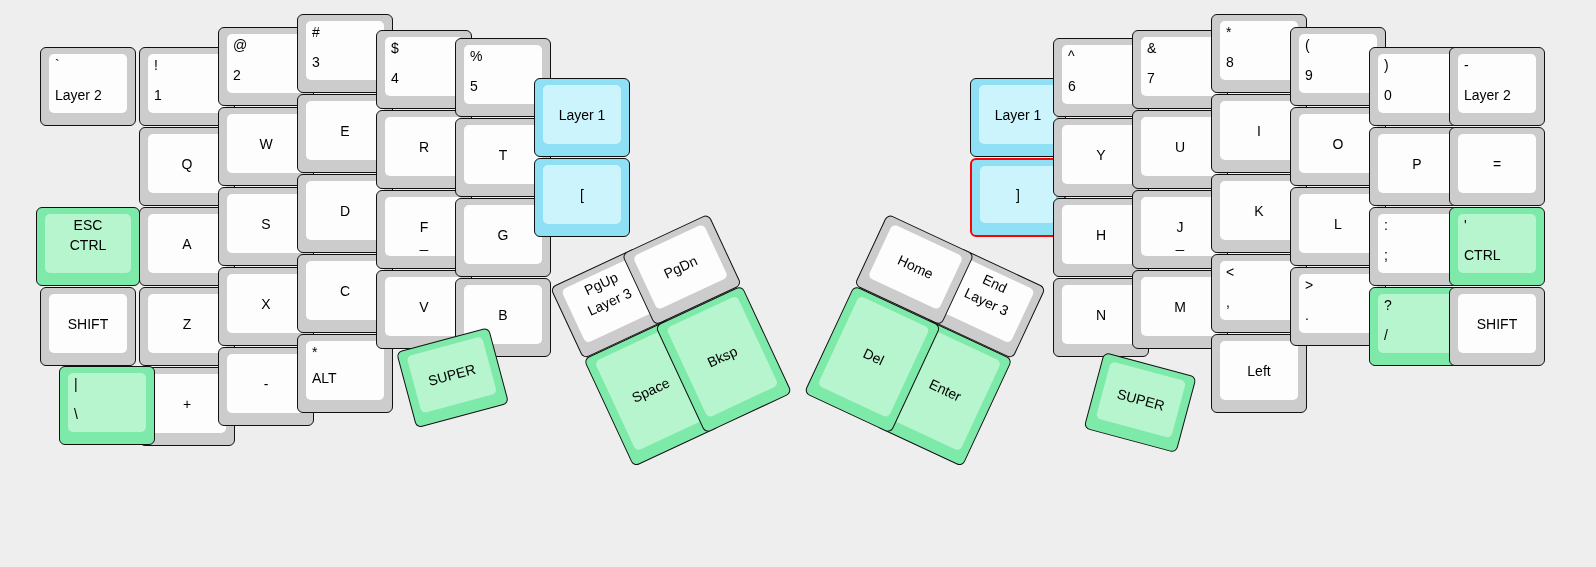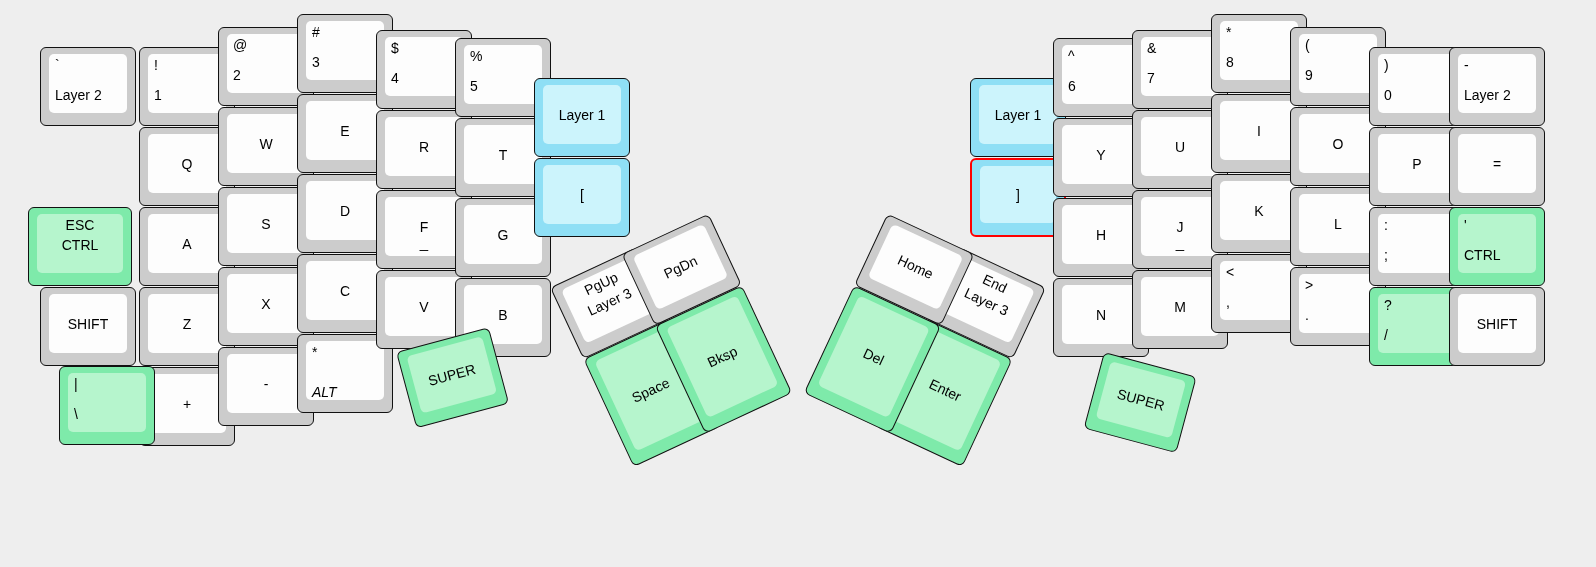--- a/index.html
+++ b/index.html
@@ -53,21 +53,21 @@
 </head>
 <body style="background: rgb(238, 238, 238);">
 
 <div id="stage">
     <div class="key" style="left: 40px; top: 47px; width: 96px; height: 79px;">
       <div class="cap">
         <span class="lg tl">`</span>
         <span class="lg bl" style="bottom: auto; top: 34px;">Layer 2</span>
       </div>
     </div>
-    <div class="key green" style="left: 28px; top: 207px; width: 104px; height: 79px;">
+    <div class="key green" style="left: 36px; top: 207px; width: 104px; height: 79px;">
       <div class="cap">
         <span class="lg tc">ESC</span>
         <span class="lg tc" style="top: 24px;">CTRL</span>
       </div>
     </div>
     <div class="key" style="left: 40px; top: 287px; width: 96px; height: 79px;">
       <div class="cap">
         <span class="lg ctr">SHIFT</span>
       </div>
     </div>
@@ -140,21 +140,21 @@
       </div>
     </div>
     <div class="key" style="left: 297px; top: 254px; width: 96px; height: 79px;">
       <div class="cap">
         <span class="lg ctr">C</span>
       </div>
     </div>
     <div class="key" style="left: 297px; top: 334px; width: 96px; height: 79px;">
       <div class="cap">
         <span class="lg tl">*</span>
-        <span class="lg bl" style="bottom: auto; top: 44px; font-style: italic;">ALT</span>
+        <span class="lg bl" style="bottom: auto; top: 30px;">ALT</span>
       </div>
     </div>
     <div class="key" style="left: 376px; top: 30px; width: 96px; height: 79px;">
       <div class="cap">
         <span class="lg tl">$</span>
         <span class="lg bl" style="bottom: auto; top: 34px;">4</span>
       </div>
     </div>
     <div class="key" style="left: 376px; top: 110px; width: 96px; height: 79px;">
       <div class="cap">
@@ -275,20 +275,25 @@
     </div>
     <div class="key" style="left: 1211px; top: 174px; width: 96px; height: 79px;">
       <div class="cap">
         <span class="lg ctr">K</span>
       </div>
     </div>
     <div class="key" style="left: 1211px; top: 254px; width: 96px; height: 79px;">
       <div class="cap">
         <span class="lg tl">&lt;</span>
         <span class="lg bl" style="bottom: auto; top: 34px;">,</span>
+      </div>
+    </div>
+    <div class="key" style="left: 1211px; top: 334px; width: 96px; height: 79px;">
+      <div class="cap">
+        <span class="lg ctr">Left</span>
       </div>
     </div>
     <div class="key" style="left: 1290px; top: 27px; width: 96px; height: 79px;">
       <div class="cap">
         <span class="lg tl">(</span>
         <span class="lg bl" style="bottom: auto; top: 34px;">9</span>
       </div>
     </div>
     <div class="key" style="left: 1290px; top: 107px; width: 96px; height: 79px;">
       <div class="cap">

